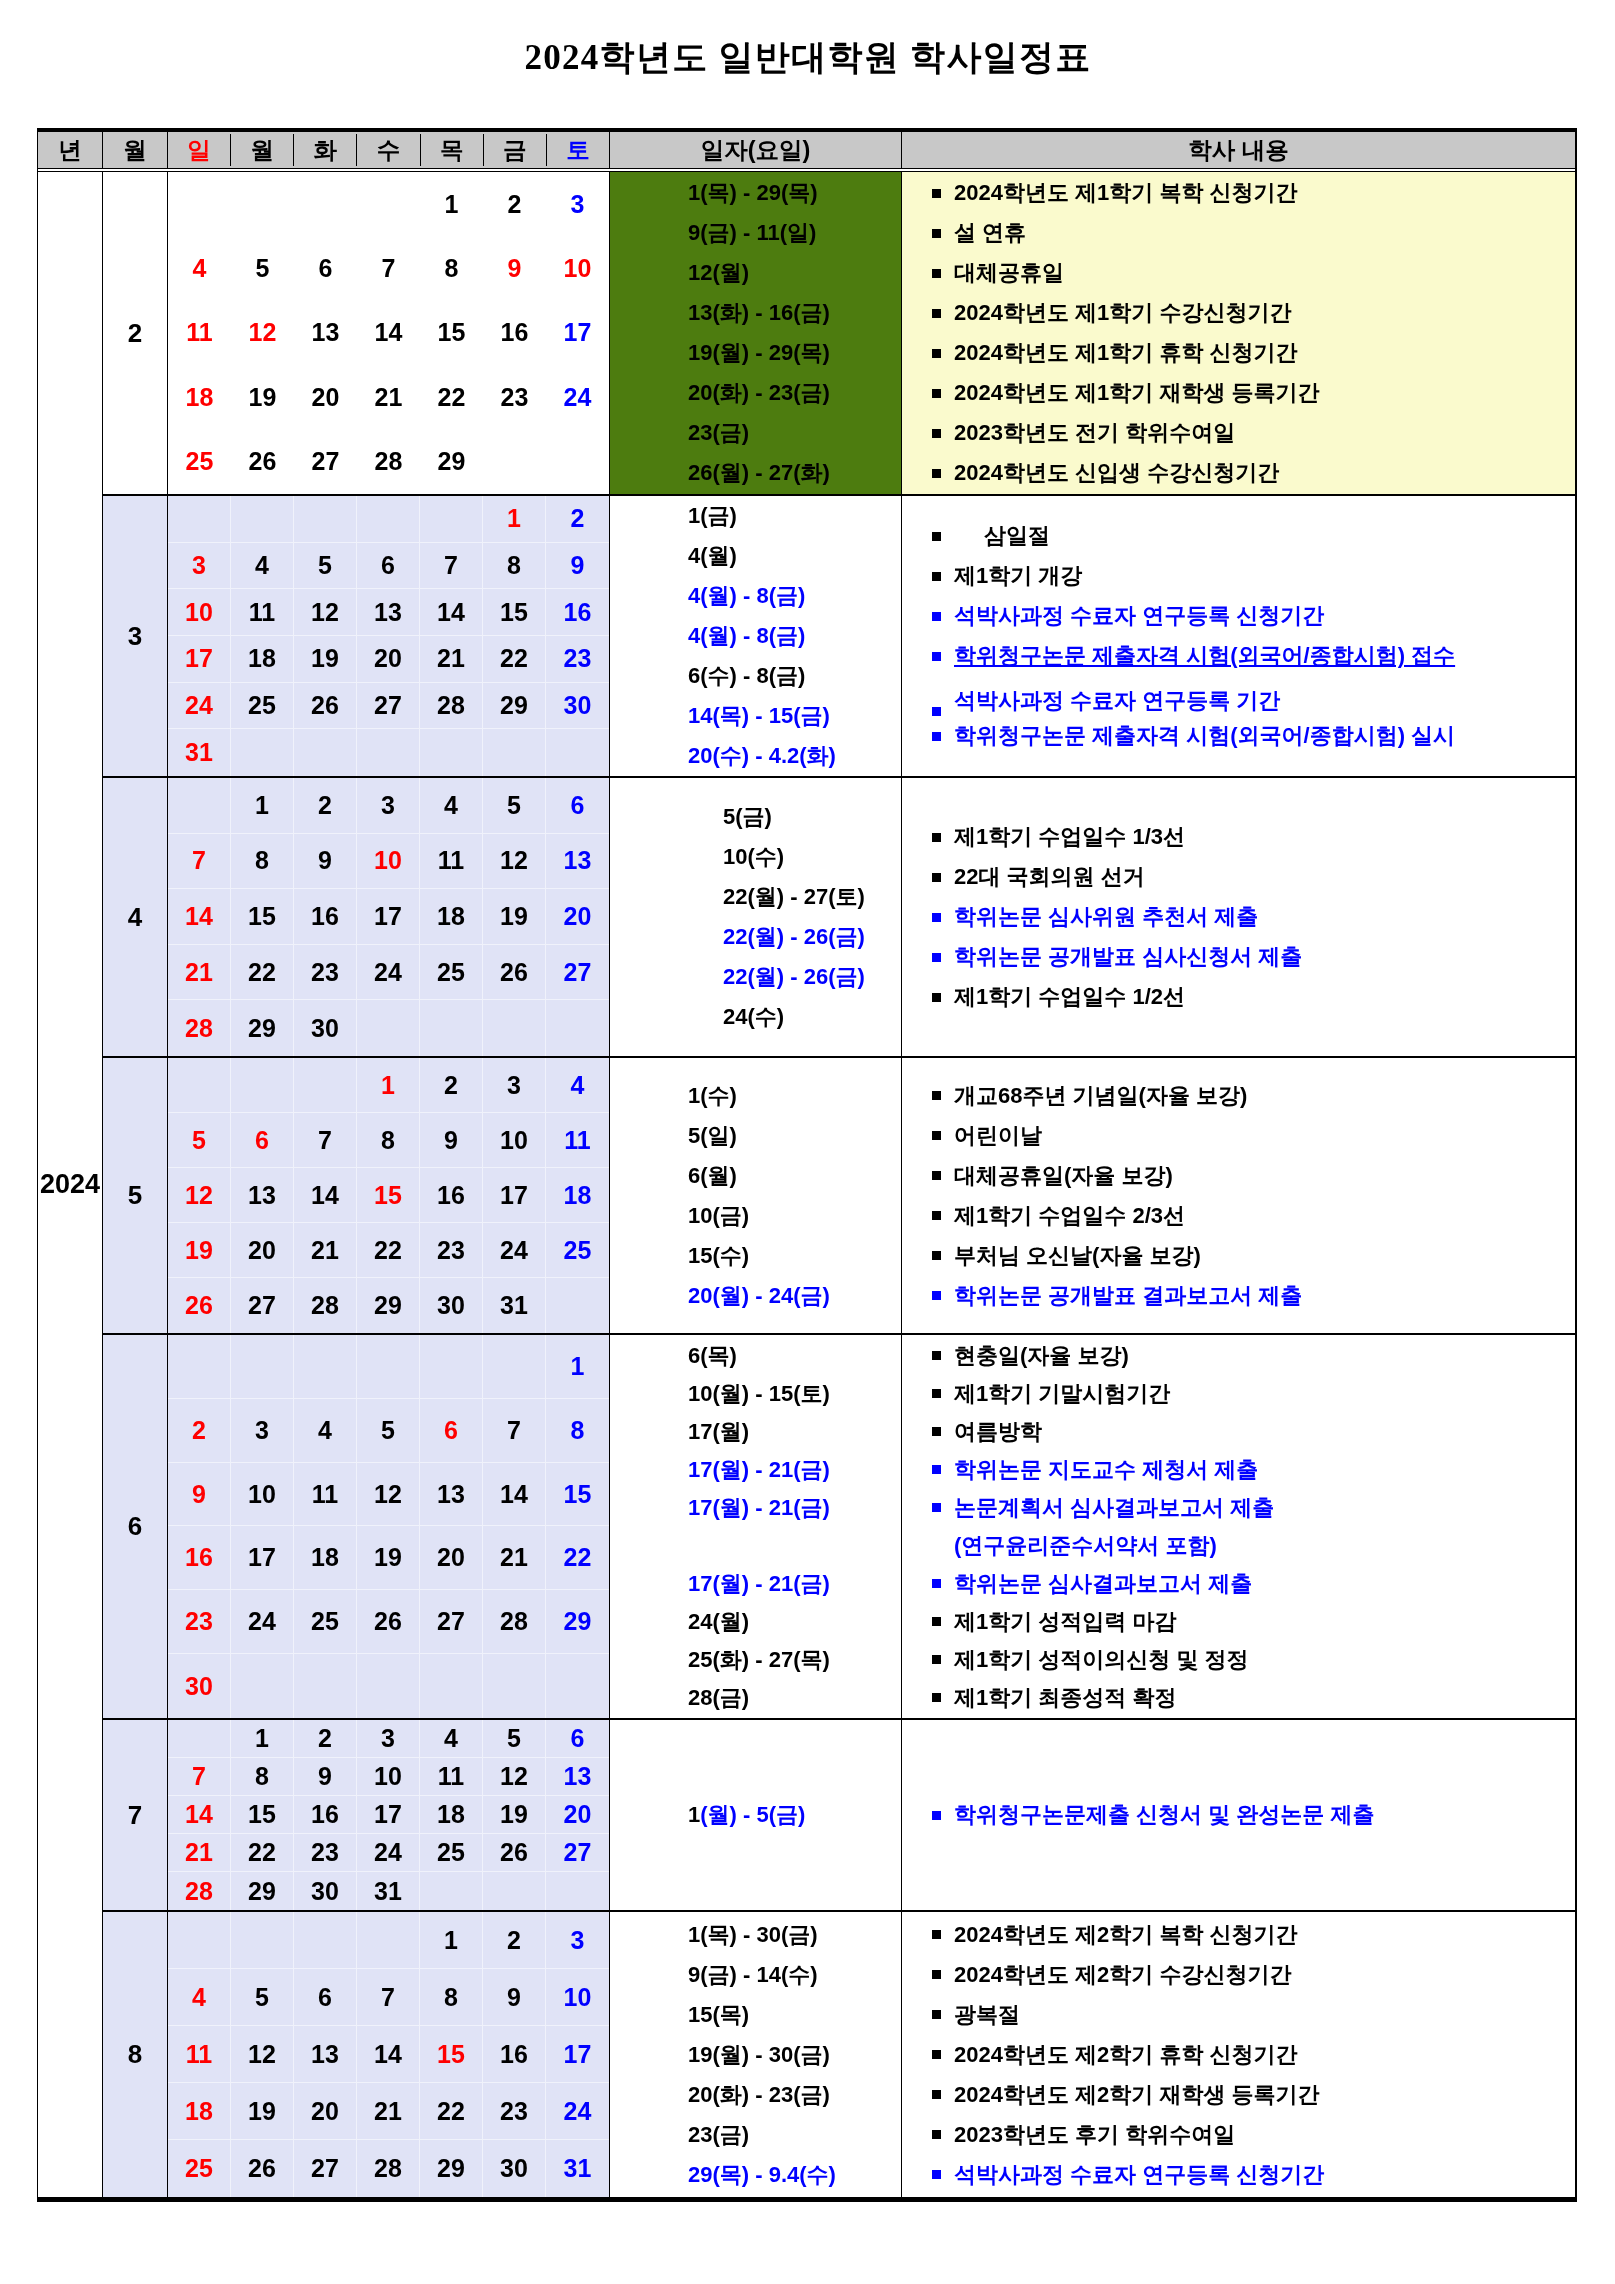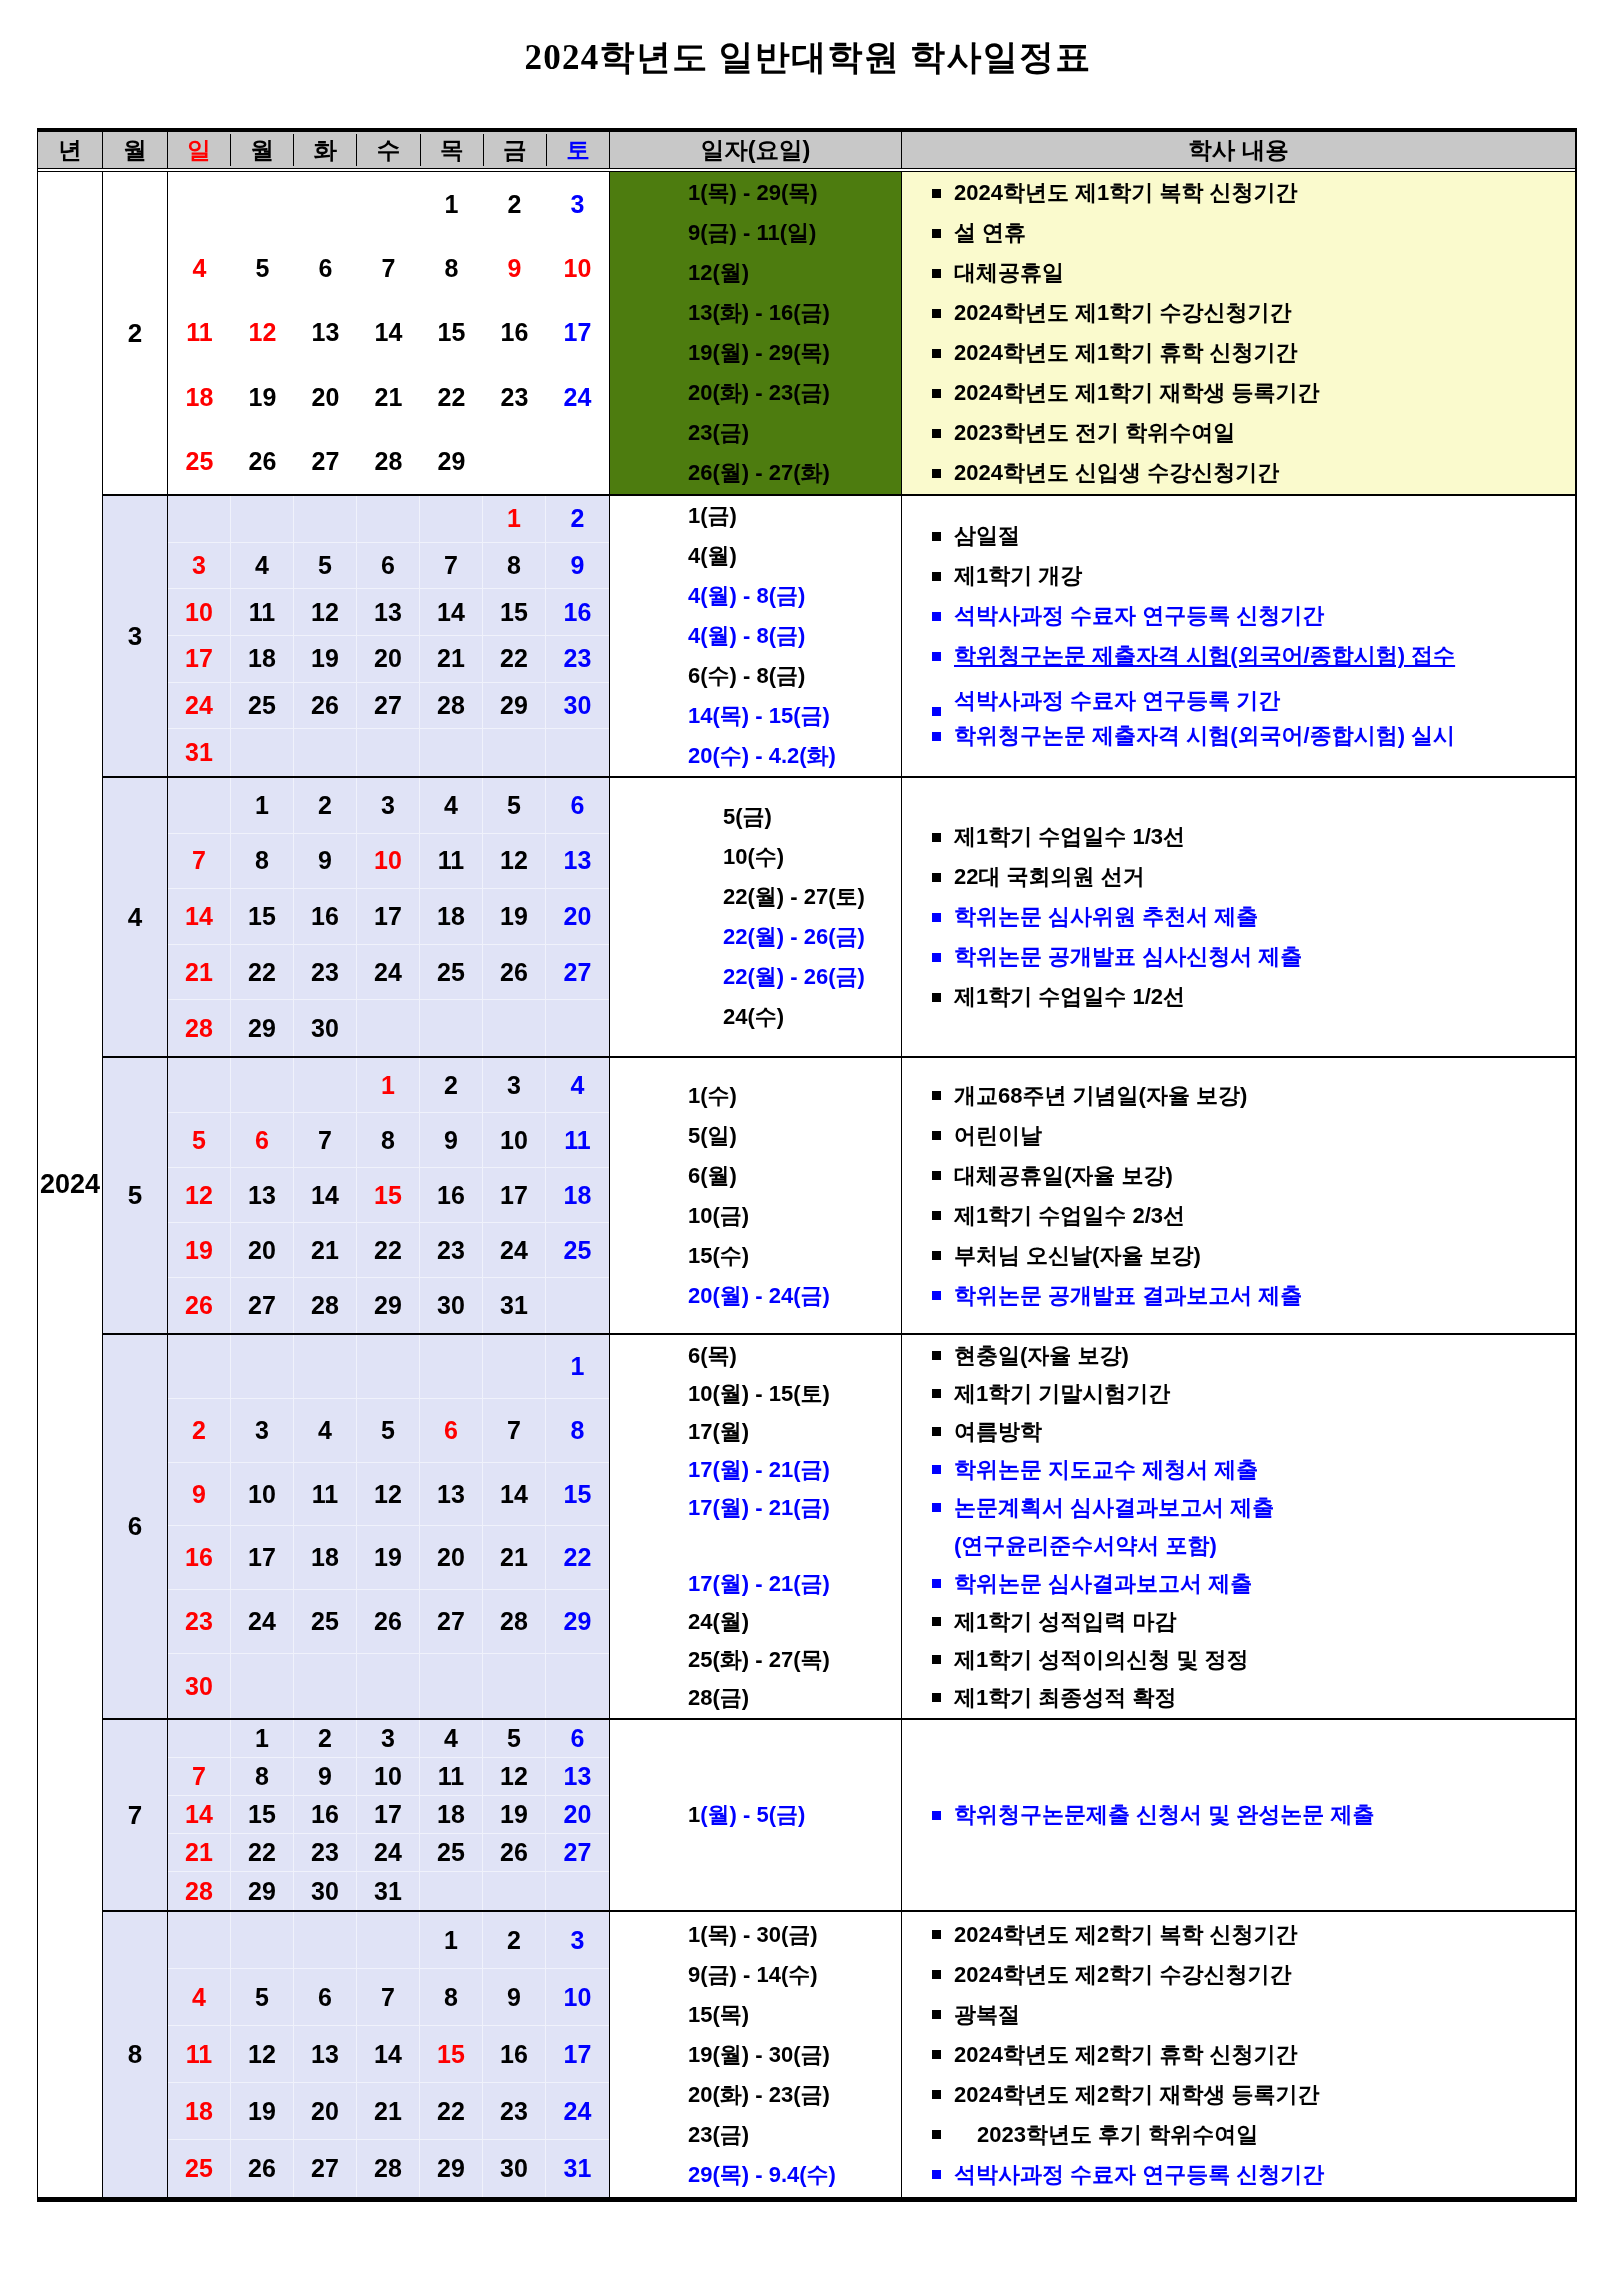--- a/index.html
+++ b/index.html
@@ -205,21 +205,21 @@
               <div class="line d-line" style="height: 40px; color: rgb(0, 0, 0);">4(월)</div>
               <div class="line d-line" style="height: 40px; color: rgb(0, 0, 255);">4(월) - 8(금)</div>
               <div class="line d-line" style="height: 40px; color: rgb(0, 0, 255);">4(월) - 8(금)</div>
               <div class="line d-line" style="height: 40px; color: rgb(0, 0, 0);">6(수) - 8(금)</div>
               <div class="line d-line" style="height: 40px; color: rgb(0, 0, 255);">14(목) - 15(금)</div>
               <div class="line d-line" style="height: 40px; color: rgb(0, 0, 255);">20(수) - 4.2(화)</div>
             </div>
           </div>
           <div class="m-content" style="background: rgb(255, 255, 255);">
             <div class="list">
-              <div class="line e-line" style="height: 40px; color: rgb(0, 0, 0);">
+              <div class="line e-line" style="height: 40px; color: rgb(0, 0, 0); gap: 30px;">
                 <span class="bullet" style="background: rgb(0, 0, 0);"></span>
                 <span>삼일절</span>
               </div>
               <div class="line e-line" style="height: 40px; color: rgb(0, 0, 0);">
                 <span class="bullet" style="background: rgb(0, 0, 0);"></span>
                 <span>제1학기 개강</span>
               </div>
               <div class="line e-line" style="height: 40px; color: rgb(0, 0, 255);">
                 <span class="bullet" style="background: rgb(0, 0, 255);"></span>
                 <span>석박사과정 수료자 연구등록 신청기간</span>
@@ -616,21 +616,21 @@
                 <span>광복절</span>
               </div>
               <div class="line e-line" style="height: 40px; color: rgb(0, 0, 0);">
                 <span class="bullet" style="background: rgb(0, 0, 0);"></span>
                 <span>2024학년도 제2학기 휴학 신청기간</span>
               </div>
               <div class="line e-line" style="height: 40px; color: rgb(0, 0, 0);">
                 <span class="bullet" style="background: rgb(0, 0, 0);"></span>
                 <span>2024학년도 제2학기 재학생 등록기간</span>
               </div>
-              <div class="line e-line" style="height: 40px; color: rgb(0, 0, 0); gap: 23px;">
+              <div class="line e-line" style="height: 40px; color: rgb(0, 0, 0);">
                 <span class="bullet" style="background: rgb(0, 0, 0);"></span>
                 <span>2023학년도 후기 학위수여일</span>
               </div>
               <div class="line e-line" style="height: 40px; color: rgb(0, 0, 255);">
                 <span class="bullet" style="background: rgb(0, 0, 255);"></span>
                 <span>석박사과정 수료자 연구등록 신청기간</span>
               </div>
             </div>
           </div>
         </div>

